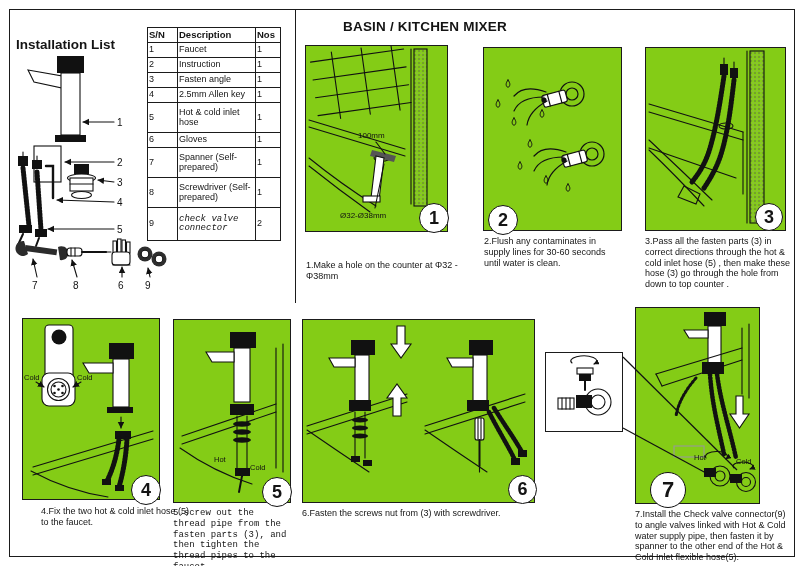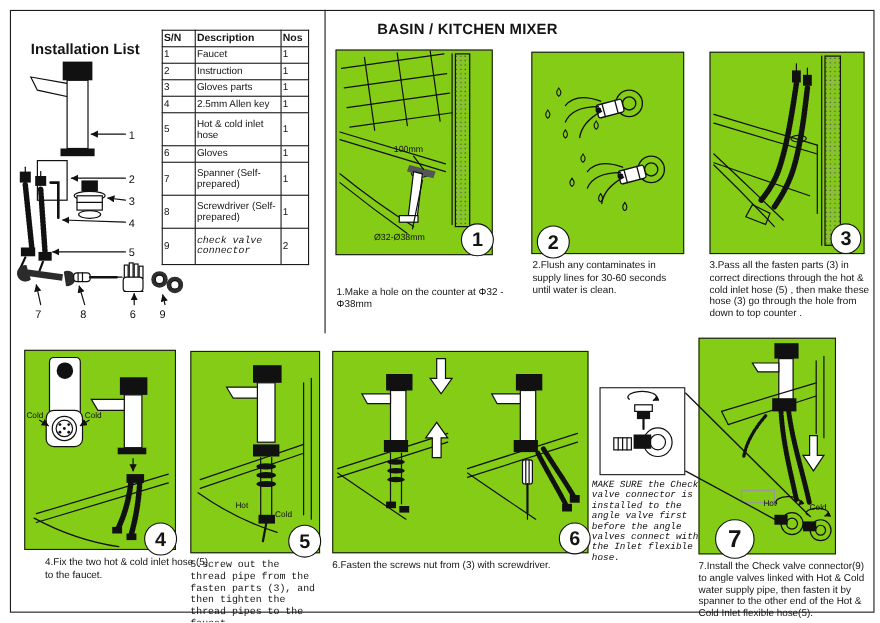--- a/index.html
+++ b/index.html
@@ -2,21 +2,21 @@
 <html><head>
 <meta charset="utf-8">
 <style>
   html,body{margin:0;padding:0;background:#fff;}
   #page{position:relative;width:800px;height:566px;background:#fff;overflow:hidden;
         font-family:"Liberation Sans","DejaVu Sans",sans-serif;color:#141414;padding-left:35px;}
   .abs{position:absolute;}
   .page-border{left:9px;top:9px;width:786px;height:548px;border:1.5px solid #1b1b1b;box-sizing:border-box;}
   .vdiv{left:295px;top:9px;width:0;height:294px;border-left:1.5px solid #1b1b1b;}
   .title{left:296px;top:19px;width:258px;text-align:center;font-weight:bold;font-size:13.5px;letter-spacing:.2px;}
-  .heading{left:28px;top:37px;font-weight:bold;font-size:13.5px;text-align:center;}
+  .heading{left:16px;top:37px;font-weight:bold;font-size:13.5px;text-align:center;}
   
   table.parts{position:absolute;left:147px;top:27px;width:133px;border-collapse:collapse;table-layout:fixed;}
   table.parts th,table.parts td{border:1.2px solid #1b1b1b;text-align:left;vertical-align:middle;
        font-size:9px;line-height:9.5px;padding:0 1px;}
   table.parts th{font-size:9.5px;font-weight:bold;}
   tr.rh{height:15px;} tr.r1{height:15px;} tr.r2{height:30px;} tr.r3{height:33px;}
   .mono{font-family:"Liberation Mono","DejaVu Sans Mono",monospace;font-style:italic;}
   td.cv{font-size:10.5px;line-height:11px;}
   
   .panel{position:absolute;border:1.5px solid #1b1b1b;background:#84cc16;box-sizing:border-box;}
@@ -57,21 +57,21 @@
           <td>Faucet</td>
           <td>1</td>
         </tr>
     <tr class="r1">
           <td>2</td>
           <td>Instruction</td>
           <td>1</td>
         </tr>
     <tr class="r1">
           <td>3</td>
-          <td>Gloves parts</td>
+          <td>Fasten angle</td>
           <td>1</td>
         </tr>
     <tr class="r1">
           <td>4</td>
           <td>2.5mm Allen key</td>
           <td>1</td>
         </tr>
     <tr class="r2">
           <td>5</td>
           <td>Hot &amp; cold inlet hose</td>
@@ -482,21 +482,20 @@
           <circle cx="52" cy="49" r="7"></circle>
         <rect x="30" y="42" width="16" height="13" fill="#111" stroke="none"></rect>
         <rect x="12" y="45" width="16" height="11" fill="#fff"></rect>
         <line x1="16" y1="45" x2="16" y2="56"></line>
           <line x1="20" y1="45" x2="20" y2="56"></line>
           <line x1="24" y1="45" x2="24" y2="56"></line>
       </g>
     </svg>
   </div>
 
-  <div class="note mono" style="left:538px;top:437px;width:102px;">MAKE SURE the Check valve connector is installed to the angle valve first before the angle valves connect with the Inlet flexible hose.</div>
 
   <svg class="overlay" width="800" height="566" viewBox="0 0 800 566">
     <g stroke="#111" stroke-width="1.2">
       <line x1="623" y1="357" x2="737" y2="470"></line>
       <line x1="623" y1="428" x2="706" y2="473"></line>
     </g>
   </svg>
 
 </div>
 

